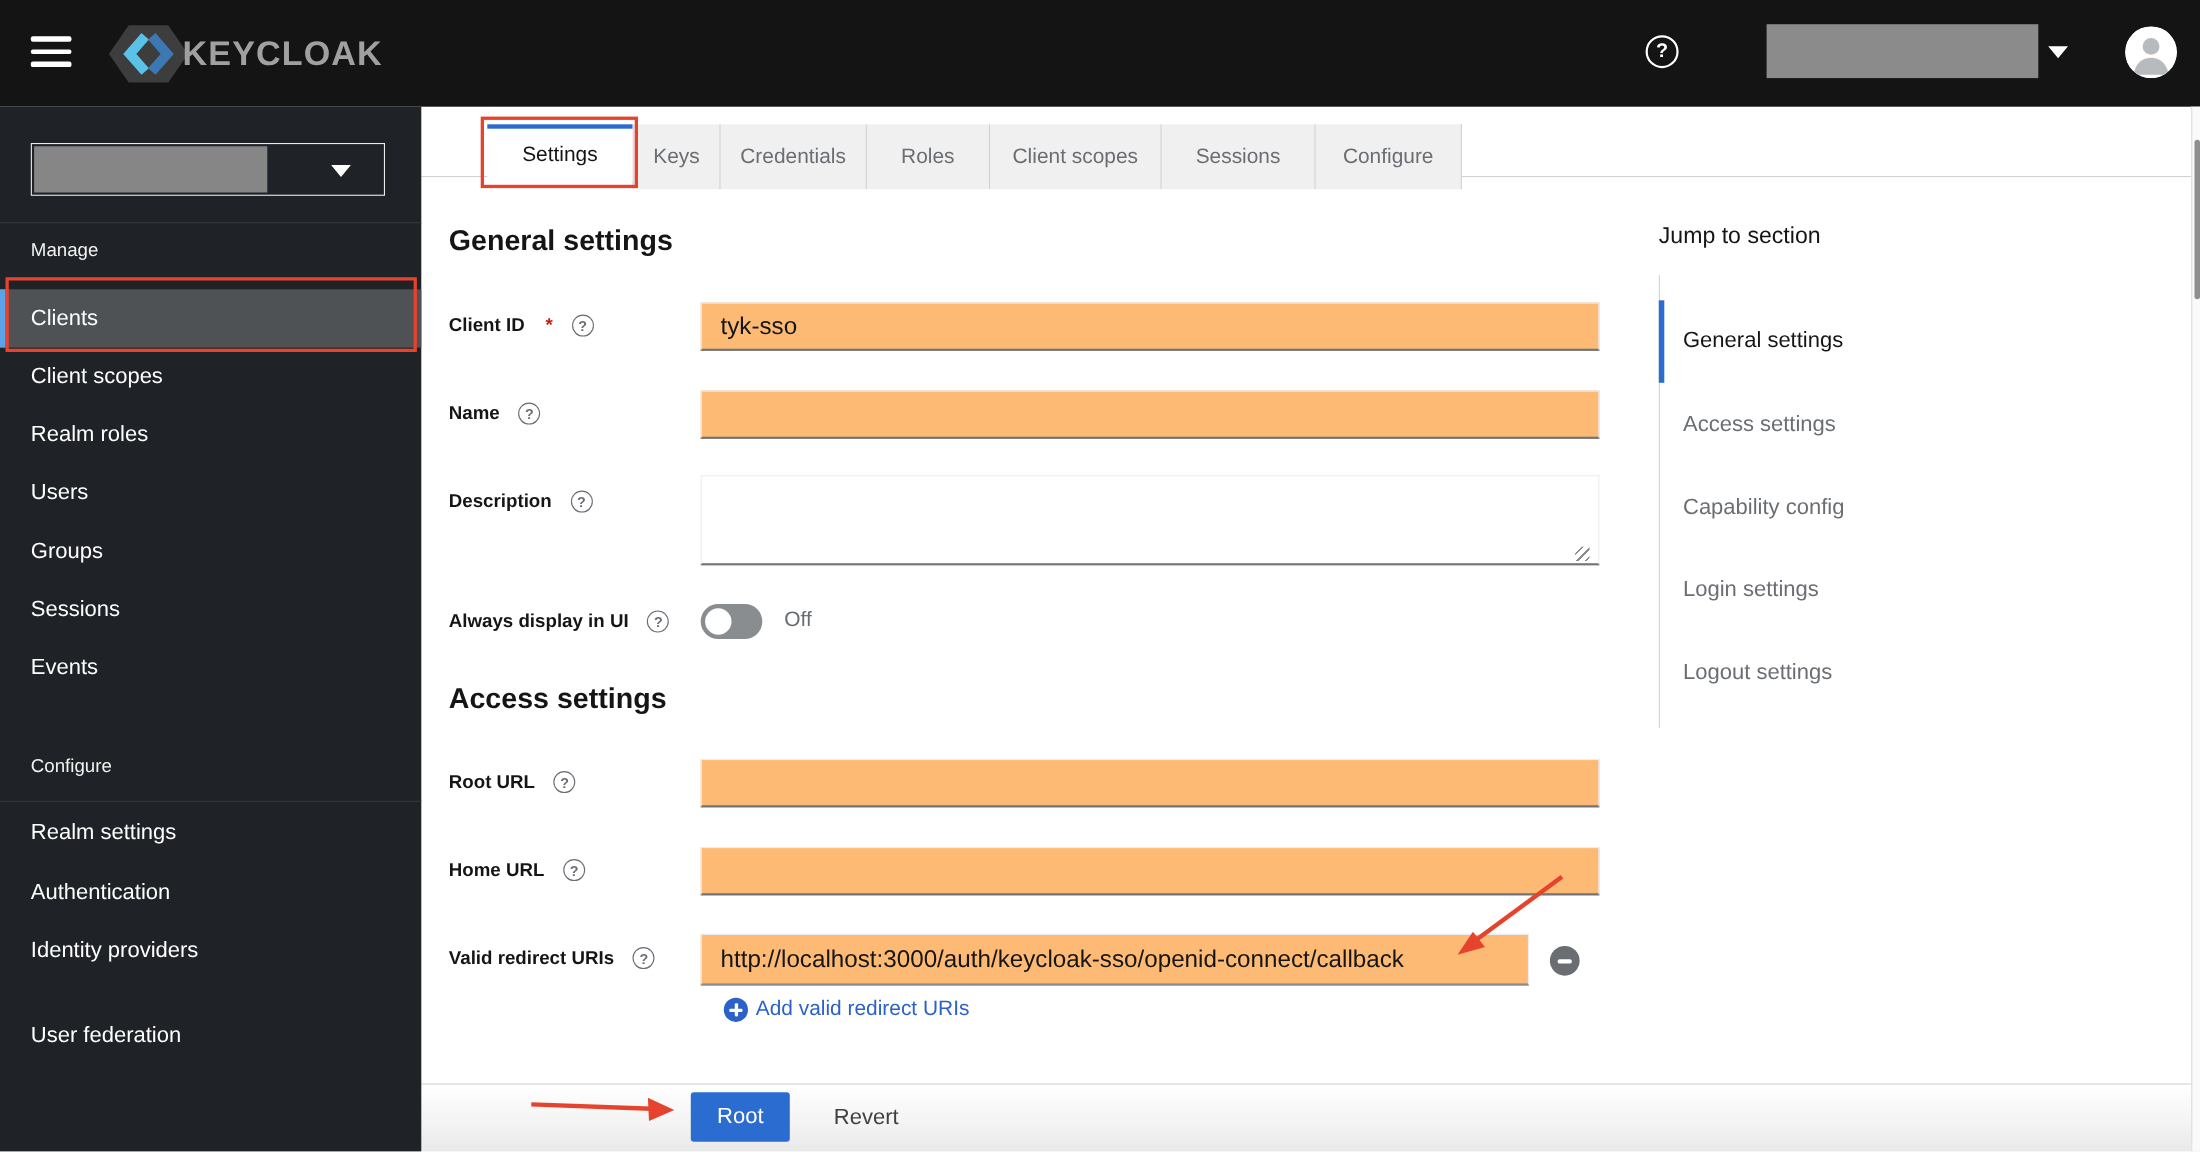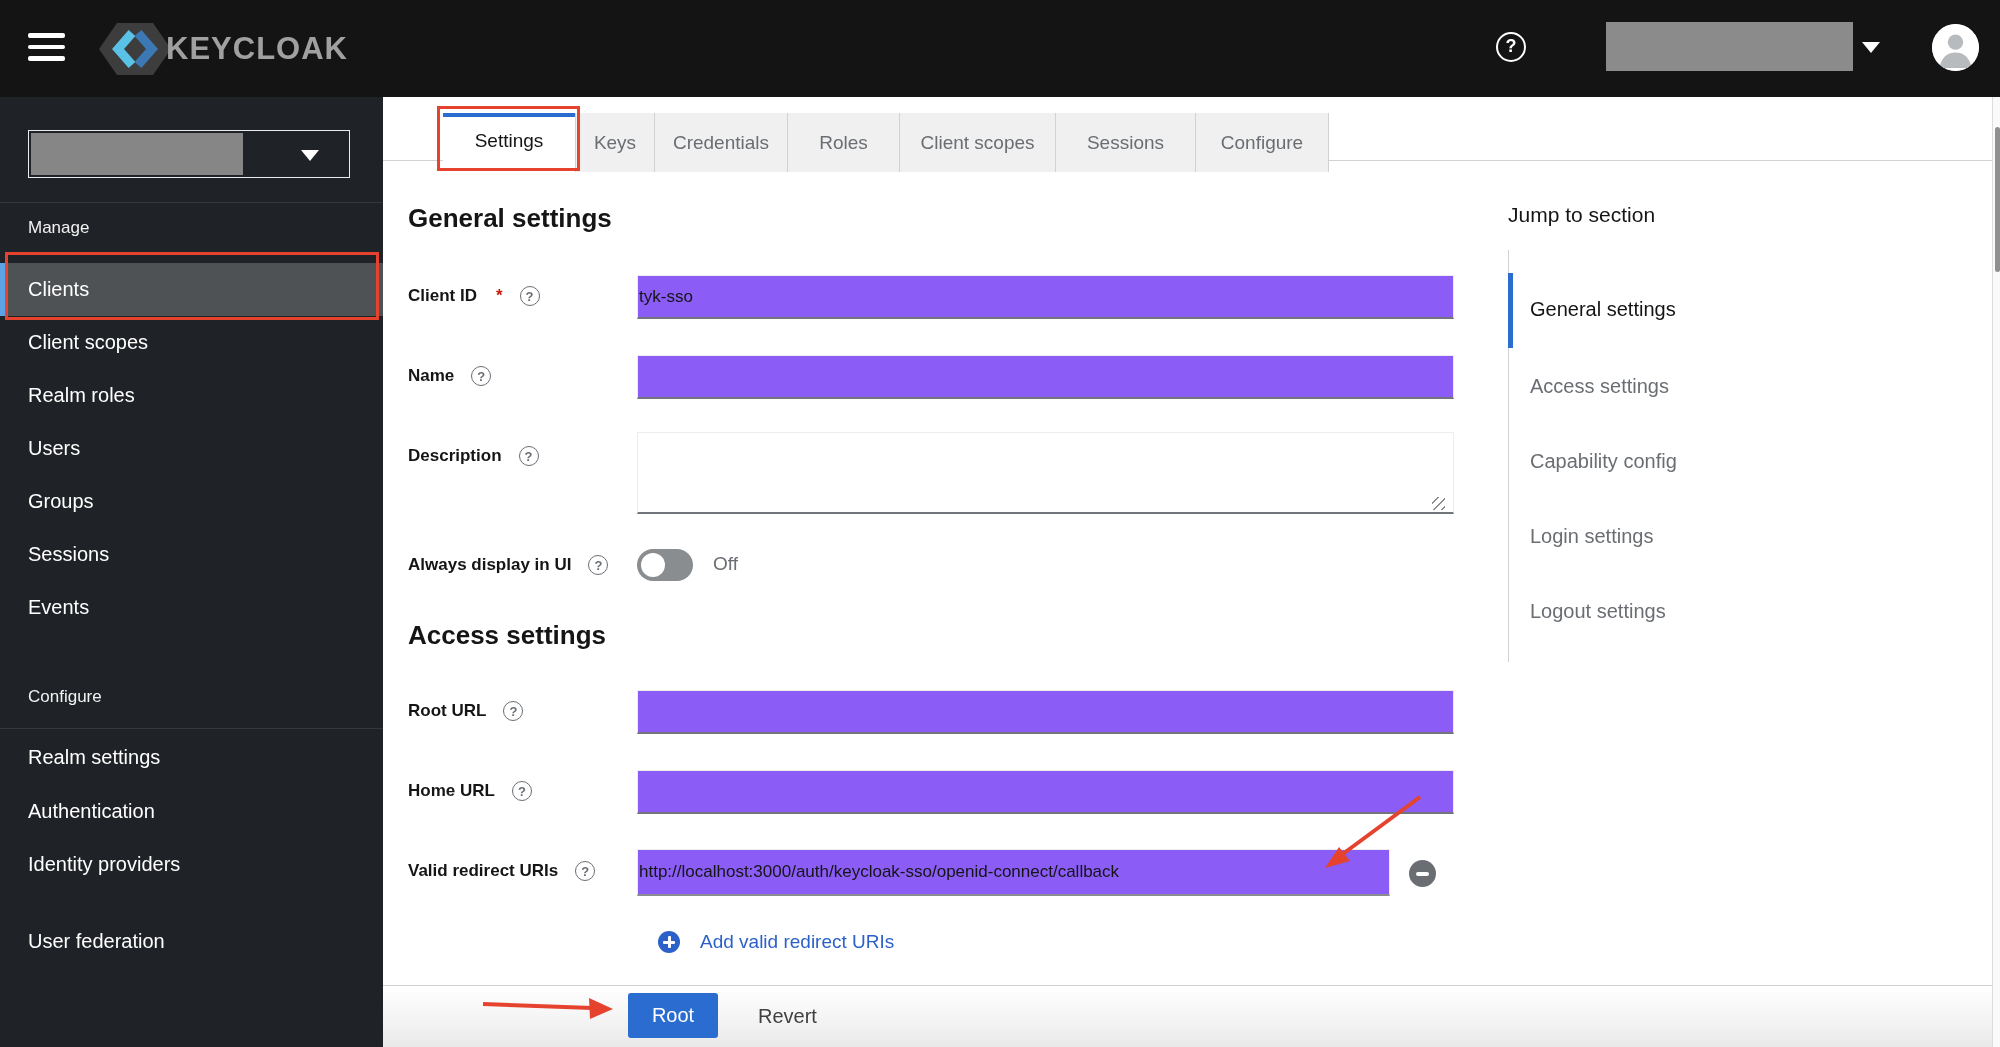--- a/index.html
+++ b/index.html
@@ -37,31 +37,31 @@
   .tab.active { background:#fff; color:#151515; height:52px; border-left:none; border-top:4px solid #2b6cd0; z-index:3; }
   .tw1{width:132px}.tw2{width:79px}.tw3{width:133px}.tw4{width:112px}.tw5{width:156px}.tw6{width:140px}.tw7{width:134px}
 
   
   .h-section { position:absolute; left:408px; color:#151515; font-size:26px; font-weight:700; }
   .f-label { position:absolute; left:408px; display:flex; align-items:center; gap:17px; color:#151515; font-size:17px; font-weight:700; }
   .req { color:#c9190b; font-weight:700; margin-left:2px; }
   .qmark { width:20px; height:20px; border:1.5px solid #6a6e73; border-radius:50%; color:#6a6e73; font-size:13px; font-weight:700;
            display:inline-flex; align-items:center; justify-content:center; flex:none; cursor:pointer; }
   .f-input { position:absolute; left:637px; width:817px; height:44px; border:1px solid #ededed; border-bottom:2px solid #72767b;
-             font-size:17px; color:#151515; padding:0 1px; font-family:"Liberation Sans", sans-serif; background:#8b5cf6; }
+             font-size:22px; color:#151515; padding:0 17px; font-family:"Liberation Sans", sans-serif; background:#fdba74; }
   .f-textarea { position:absolute; left:637px; width:817px; height:82px; border:1px solid #ededed; border-bottom:2px solid #72767b;
                 font-size:17px; color:#151515; padding:8px 13px; resize:none; background:#fff; font-family:"Liberation Sans", sans-serif; }
   .resize-grip { position:absolute; left:1432px; width:13px; height:13px;
                  background:repeating-linear-gradient(135deg, transparent 0 4px, #8a8d90 4px 5.5px); cursor:nwse-resize; }
   .toggle { position:absolute; left:637px; width:56px; height:32px; background:#8a8d90; border-radius:16px; cursor:pointer; }
   .toggle .knob { position:absolute; left:4px; top:4px; width:24px; height:24px; background:#fff; border-radius:50%; }
   .toggle-state { position:absolute; left:713px; color:#6a6e73; font-size:19px; }
   .minus-btn { position:absolute; left:1409px; top:860px; width:27px; height:27px; border-radius:50%; background:#6a6e73; cursor:pointer; }
   .minus-btn::after { content:""; position:absolute; left:7px; top:12px; width:13px; height:3.5px; background:#fff; border-radius:2px; }
-  .add-link { position:absolute; left:658px; top:907px; display:flex; gap:20px; color:#2b61c9; font-size:19px; cursor:pointer;margin-top:24px; }
+  .add-link { position:absolute; left:658px; top:907px; display:flex; gap:7px; color:#2b61c9; font-size:19px; cursor:pointer; }
   .plus-circle { position:relative; width:22px; height:22px; border-radius:50%; background:#2b61c9; flex:none; }
   .plus-circle::before { content:""; position:absolute; left:5px; top:9.5px; width:12px; height:3px; background:#fff; border-radius:1px; }
   .plus-circle::after { content:""; position:absolute; left:9.5px; top:5px; width:3px; height:12px; background:#fff; border-radius:1px; }
 
   
   .jump-title { position:absolute; left:1508px; top:203px; font-size:21px; color:#151515; }
   .jump-line { position:absolute; left:1508px; top:250px; width:1px; height:412px; background:#d2d2d2; }
   .jump-active-bar { position:absolute; left:1508px; top:273px; width:5px; height:75px; background:#2b6cd0; }
   .jump-item { position:absolute; left:1530px; font-size:20px; color:#6a6e73; cursor:pointer; }
   .jump-item.active { color:#151515; }

